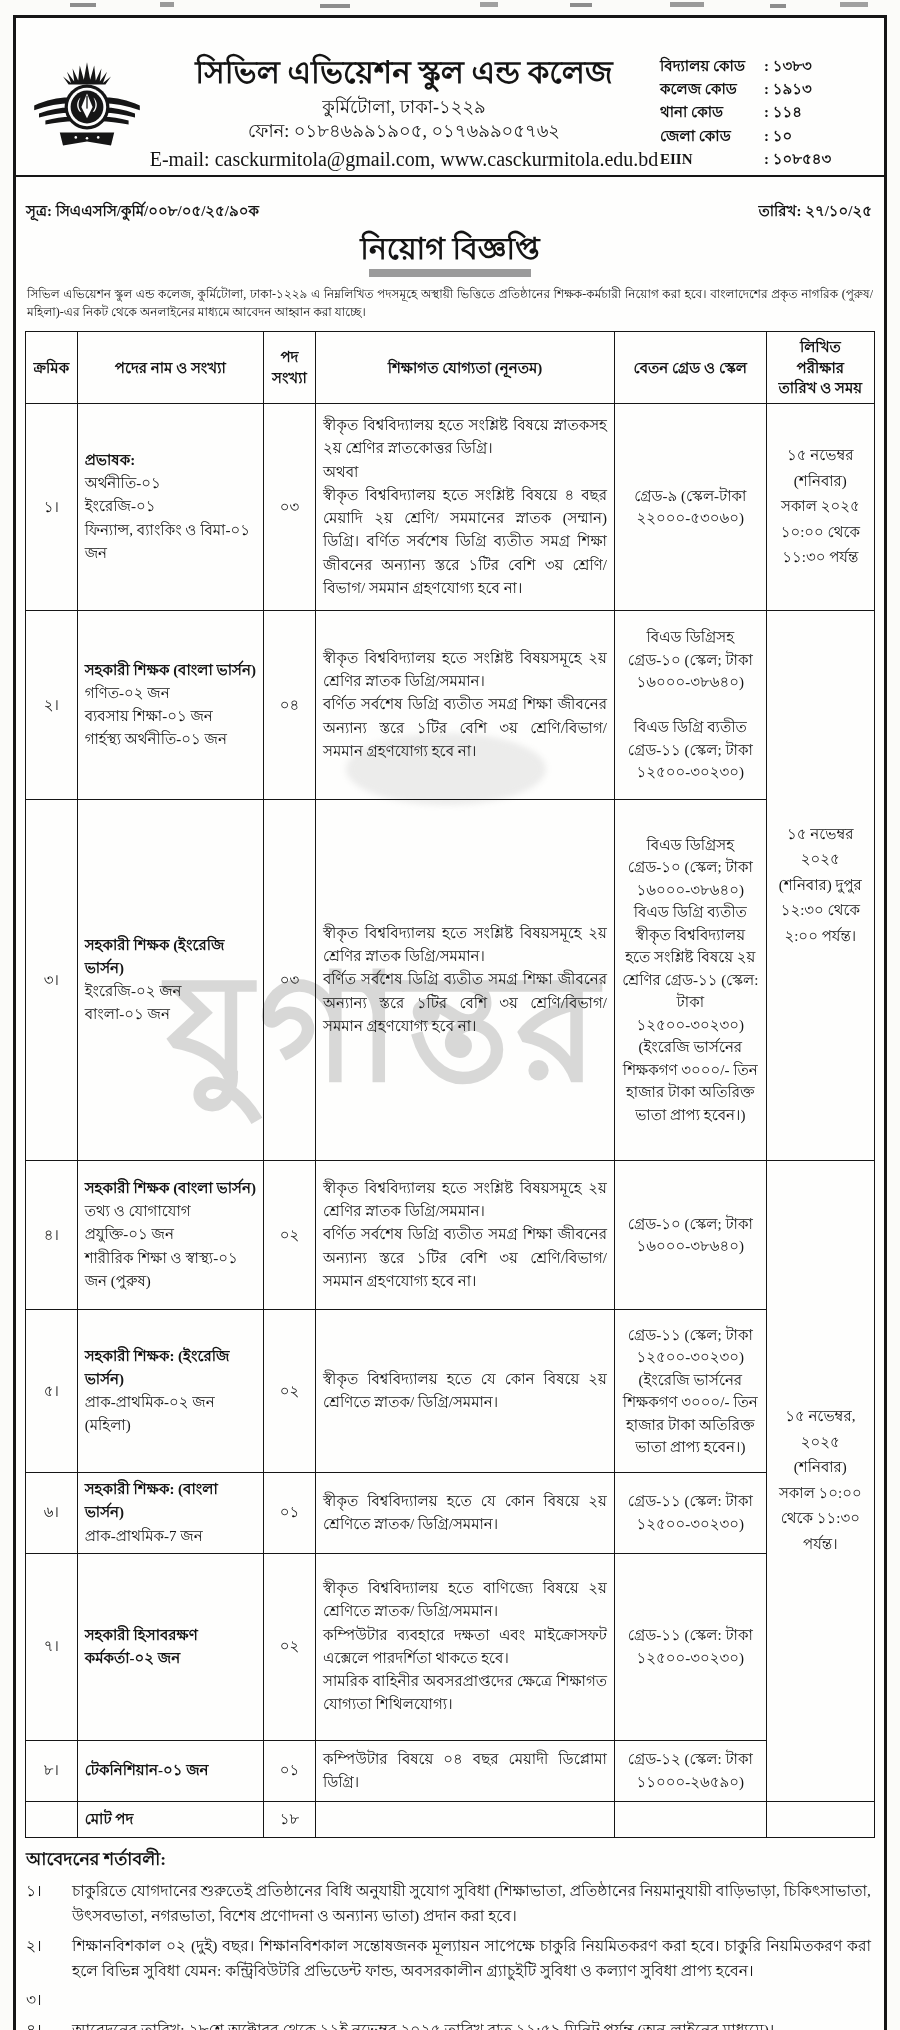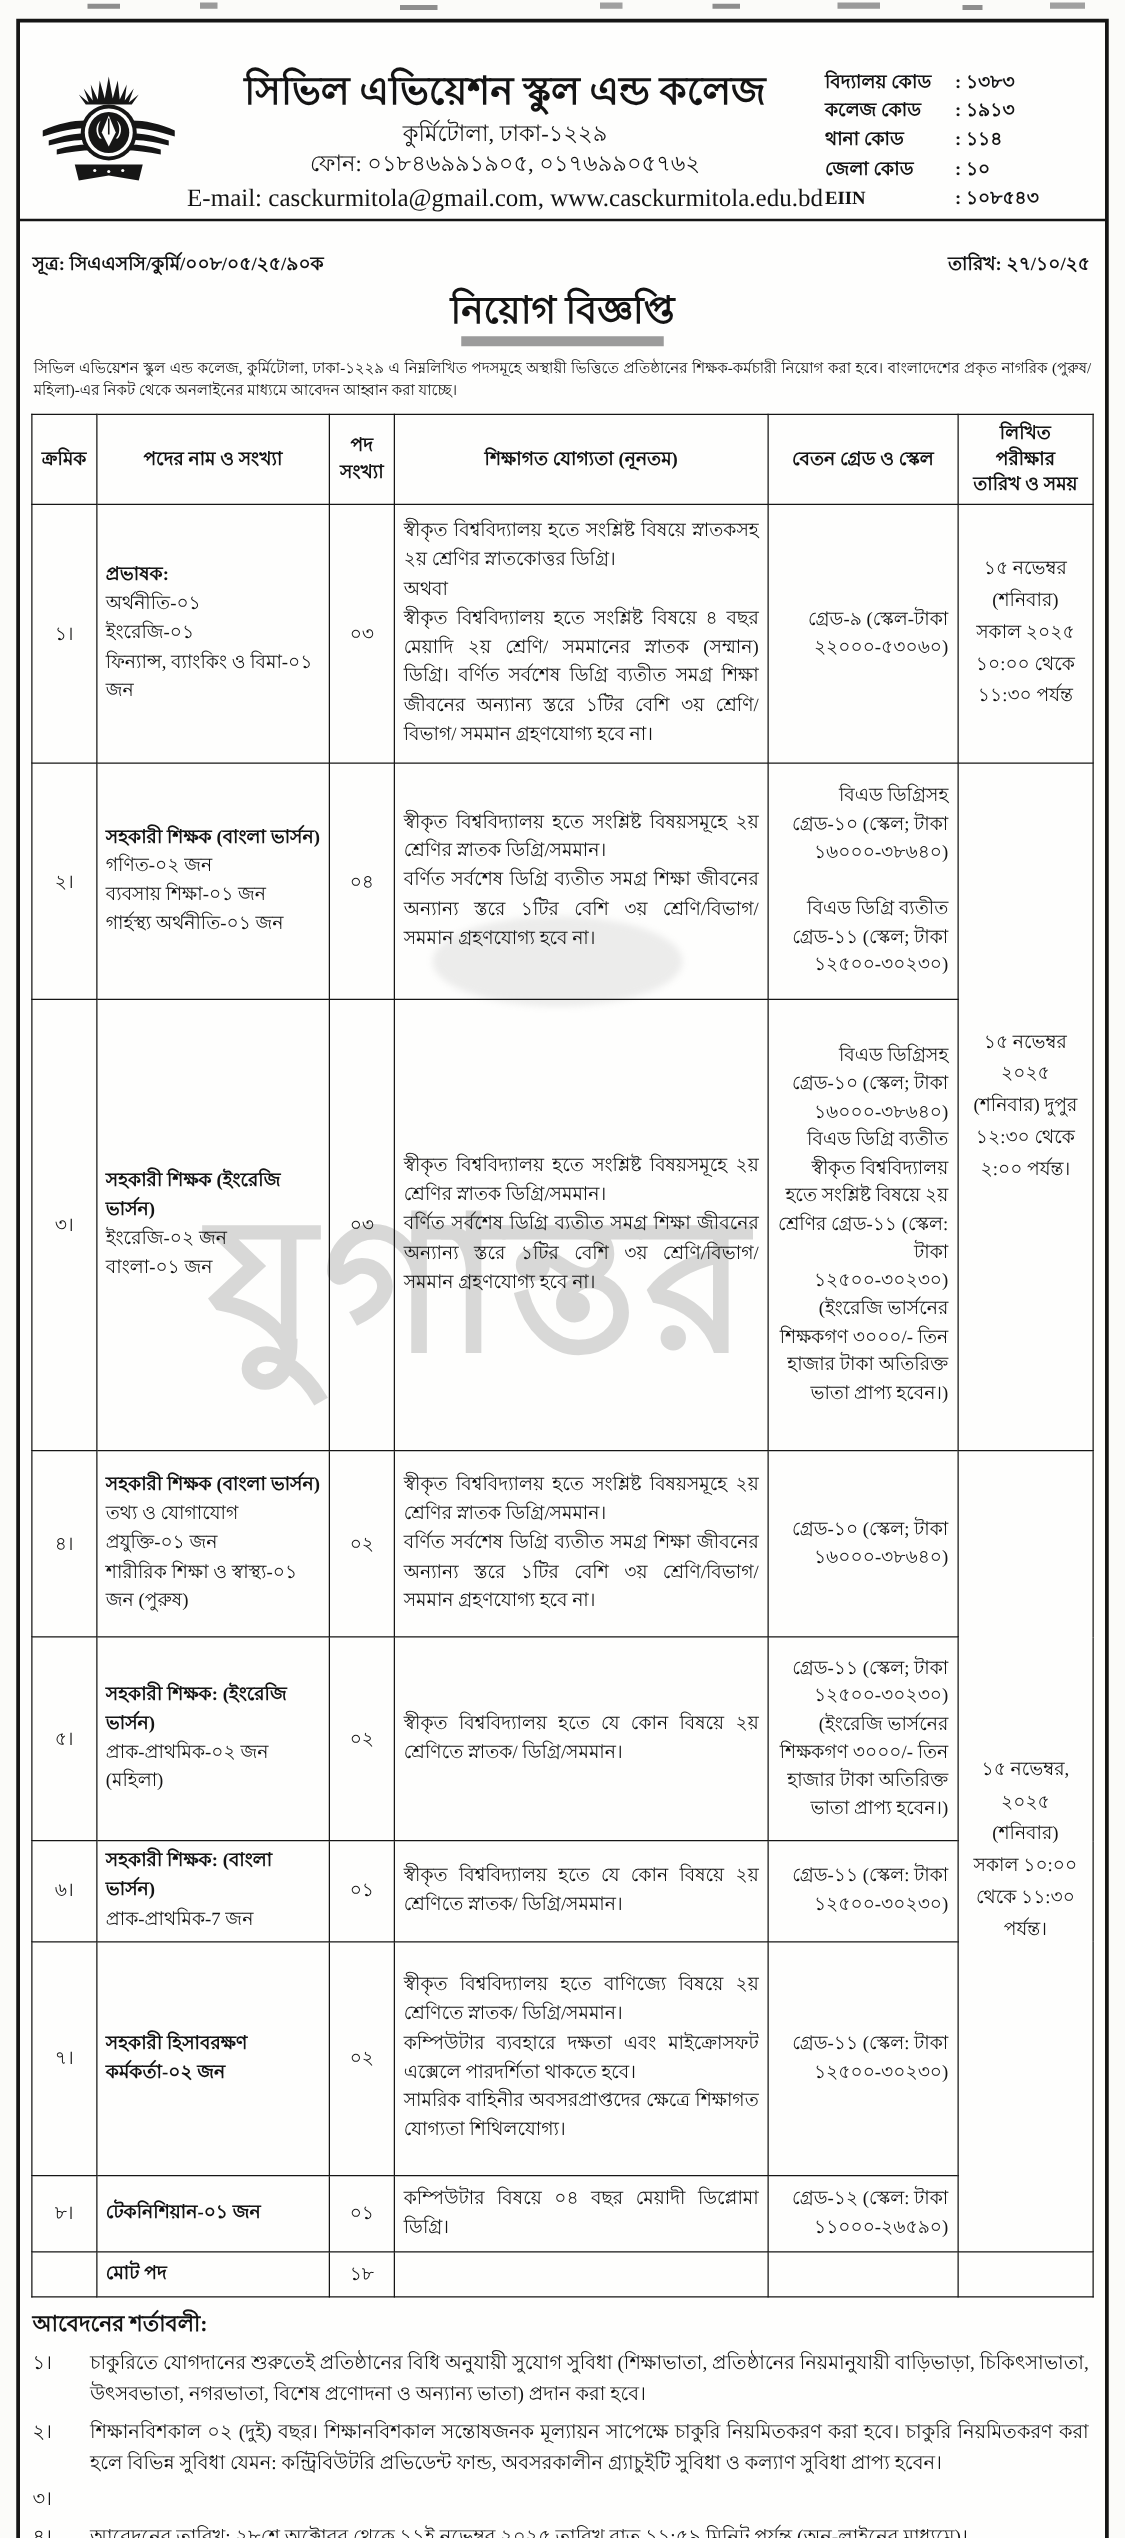--- a/index.html
+++ b/index.html
@@ -58,21 +58,21 @@
   
   table{border-collapse:collapse;}
   .jobs{width:calc(100% - 18px); margin:8px 9px 0; font-size:15px;}
   .jobs th,.jobs td{border:1.8px solid #161616; padding:5px 7px; vertical-align:middle;}
   .jobs th{font-weight:bold; text-align:center; line-height:1.35;}
   .pre{white-space:pre-line;}
   .c-sl{text-align:center; width:5.5%;}
   .c-post{width:21.5%; line-height:1.55;}
   .c-count{text-align:center; width:6%;}
   .c-qual{width:34.5%; text-align:justify; line-height:1.55;}
-  .c-sal{width:17.5%; text-align:right; line-height:1.5;}
+  .c-sal{width:17.5%; text-align:center; line-height:1.5;}
   .c-exam{width:12.5%; text-align:center; line-height:1.7;}
   .blk{display:block;}
   .b{font-weight:bold;}
   .h1{height:196px;} .h2{height:178px;} .h3{height:350px;} .h4{height:138px;}
   .h5{height:152px;} .h6{height:56px;} .h7{height:176px;} .h8{height:50px;}
   .total-label{font-weight:bold;}
   
   .cond-title{font-weight:bold; font-size:17.5px; padding:8px 10px 2px;}
   .cond{display:flex; padding:2.5px 13px 2.5px 10px; font-size:15.5px; line-height:1.6; }
   .cond-num{width:46px; flex:none;}

